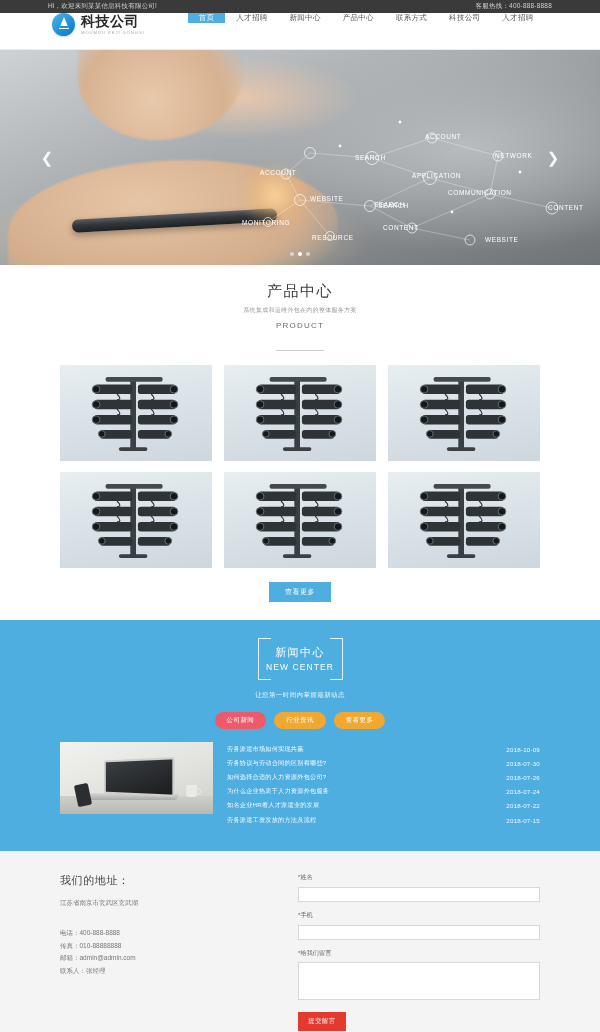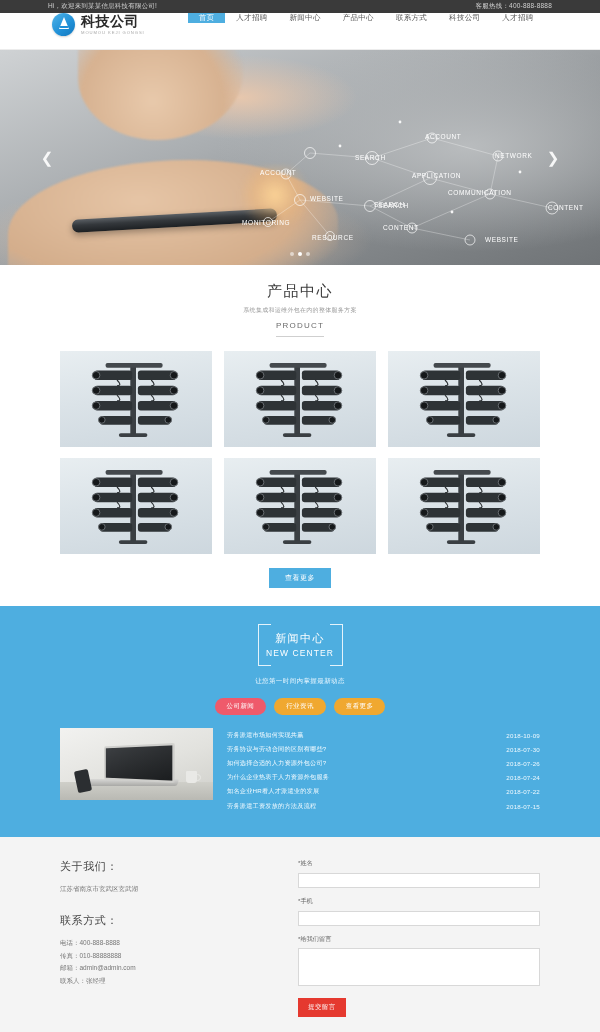--- a/index.html
+++ b/index.html
@@ -105,21 +105,21 @@
   .dots { position: absolute; bottom: 9px; left: 50%; transform: translateX(-50%); display: flex; gap: 4px; }
   .dots i { width: 4px; height: 4px; border-radius: 50%; background: rgba(255,255,255,.55); display: block; cursor: pointer; }
   .dots i.on { background: #ffffff; }
 
   
   .sec-head { text-align: center; padding: 17px 0 14px; }
   .sec-title { font-size: 15px; color: #3b3b3b; letter-spacing: 1.5px; font-weight: normal; }
   .sec-sub { font-size: 6px; color: #9a9a9a; margin-top: 5px; letter-spacing: .3px; }
   .sec-en {
     font-size: 8px; color: #6b6b6b; letter-spacing: 1.2px; margin-top: 6px;
-    display: inline-block; border-bottom: 1px solid #cfcfcf; padding-bottom: 6px;
+    display: inline-block; border-bottom: 1px solid #cfcfcf; padding-bottom: 20px;
   }
 
   
   .products { padding: 0 60px 0; }
   .prod-grid { display: grid; grid-template-columns: repeat(3, 1fr); gap: 11px 12px; }
   .prod-card {
     height: 96px; position: relative; overflow: hidden;
     background: linear-gradient(170deg, #e8eef1 0%, #dbe3e8 45%, #cdd7de 100%);
   }
 
@@ -562,24 +562,23 @@
           <div class="news-row">
             <span class="t">劳务派遣工资发放的方法及流程</span>
             <span class="d">2018-07-15</span>
           </div>
         </div>
     </div>
   </div>
 
   <div class="contact">
     <div class="contact-left">
-      <div class="c-h">关于我们：</div>
+      <div class="c-h">我们的地址：</div>
       <div class="c-line">江苏省南京市玄武区玄武湖</div>
       <div class="c-gap"></div>
-      <div class="c-h">联系方式：</div>
       <div id="contact-lines">
           <div class="c-line">电话：400-888-8888</div>
           <div class="c-line">传真：010-88888888</div>
           <div class="c-line">邮箱：admin@admin.com</div>
           <div class="c-line">联系人：张经理</div>
         </div>
     </div>
 
     <div class="contact-right">
       <div class="f-label">*姓名</div>

